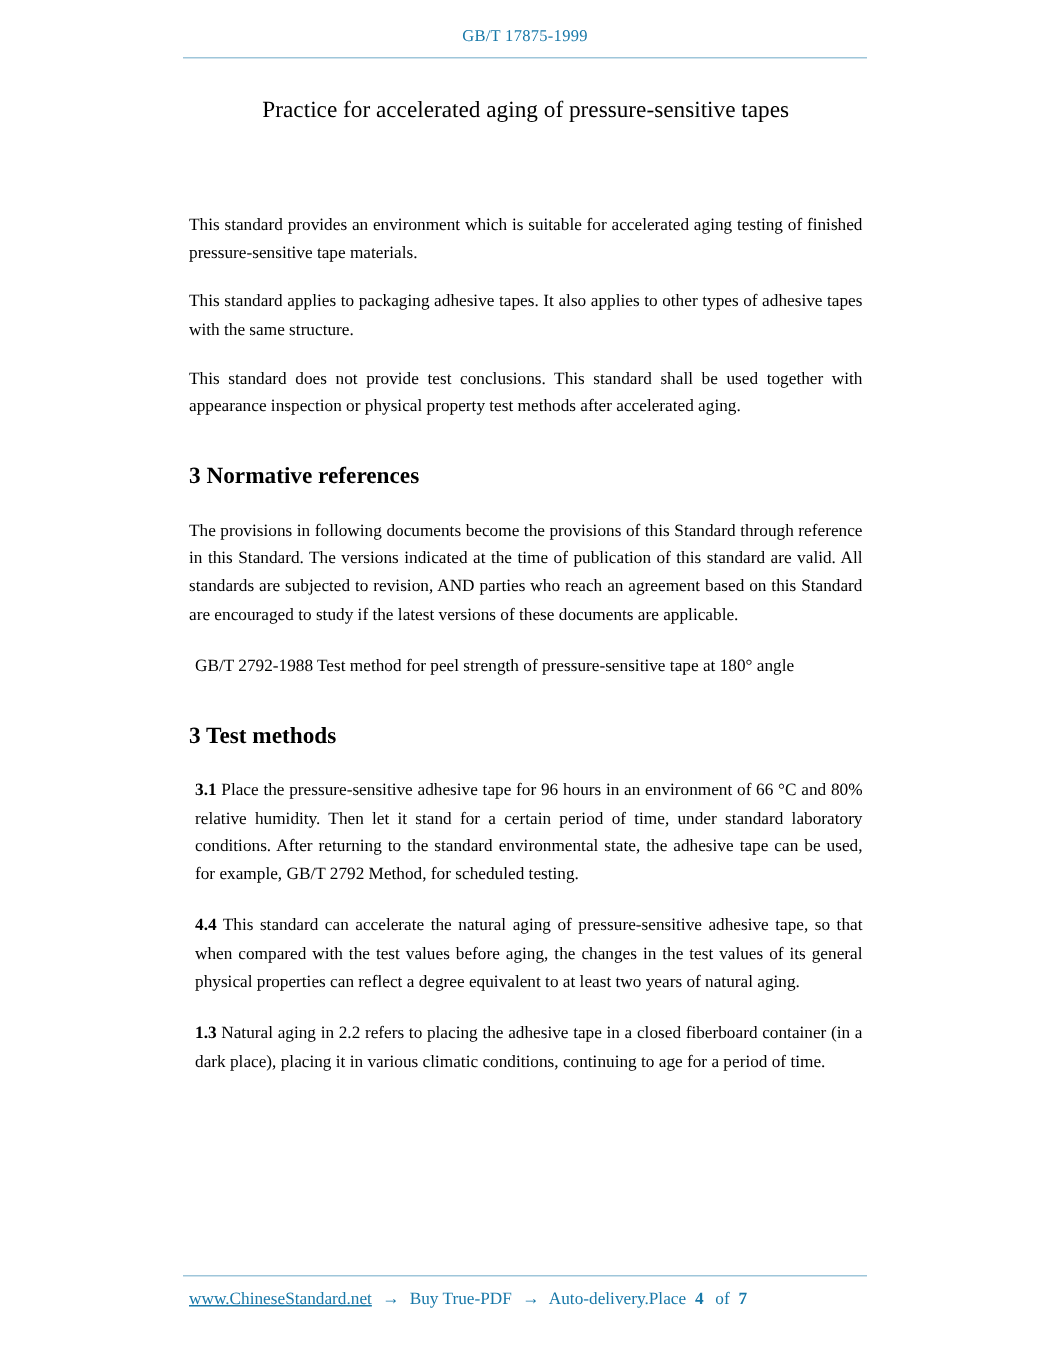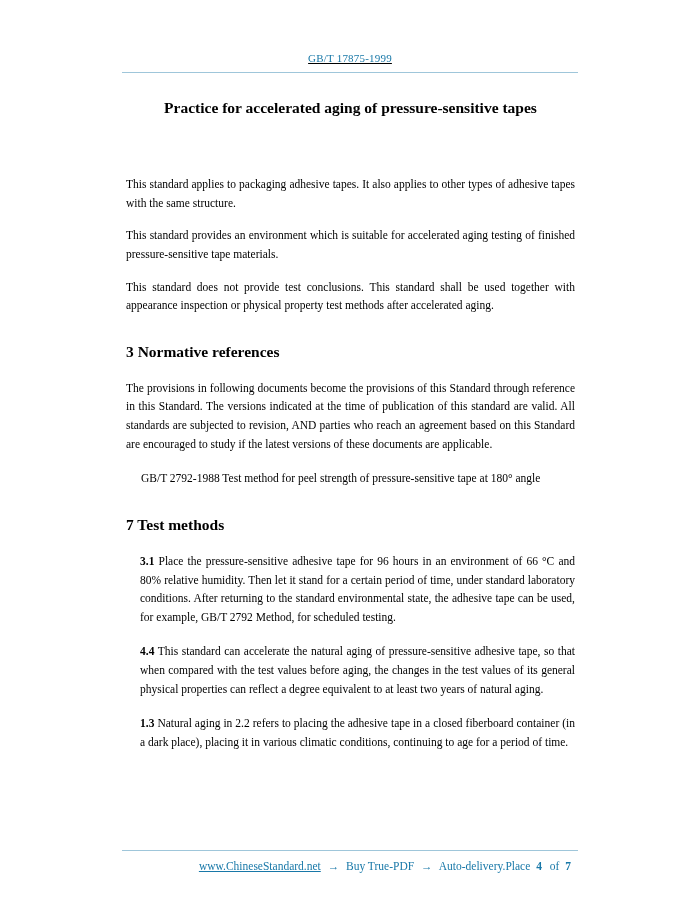--- a/index.html
+++ b/index.html
@@ -6,76 +6,76 @@
   html, body { margin: 0; padding: 0; background: #ffffff; }
   .page {
     position: relative;
     width: 700px;
     height: 906px;
     background: #ffffff;
     font-family: "Liberation Serif", serif;
     color: #000000;
     overflow: hidden;
   }
-  .page-header { padding-top: 52px; text-decoration: underline; }
+  .page-header { padding-top: 18px; }
   .standard-code {
     text-align: center;
     font-size: 11px;
     letter-spacing: 0.2px;
     color: #1878a8;
   }
   .rule {
     border: none;
     border-top: 1px solid #9fc6da;
     margin: 8px 122px 0 122px;
     height: 0;
   }
   .content {
     padding: 0 125px 0 126px;
   }
   .doc-title {
     font-size: 15.5px;
-    font-weight: bold;
+    font-weight: normal;
     text-align: center;
     margin: 26px 0 58px 0;
   }
   .section-heading {
     font-size: 15.5px;
     font-weight: bold;
     margin: 28px 0 18px 0;
   }
   .body-para {
     font-size: 11.5px;
     line-height: 1.62;
     text-align: justify;
     margin: 0 0 14px 0;
   }
-  .clause-para { margin: 0 0 16px 14px; font-family: Liberation Serif, serif; }
+  .clause-para { margin: 0 0 16px 4px; font-family: Liberation Serif, serif; }
   .clause-num { font-weight: bold; }
   .reference-para {
-    margin-left: 15px;
+    margin-left: 4px;
     margin-top: 16px;
     margin-bottom: 0;
     text-align: justify;
   }
   .page-footer {
     position: absolute;
     left: 122px;
     right: 122px;
     bottom: 34px;
   }
   .footer-rule {
     border: none;
     border-top: 1px solid #9fc6da;
     margin: 0 0 9px 0;
     height: 0;
   }
   .footer-row {
     display: flex;
-    justify-content: flex-end;
+    justify-content: flex-start;
     align-items: baseline;
     font-size: 11.5px;
     color: #1878a8;
     padding: 0 4px;
   }
   .footer-link {
     text-decoration: underline;
     cursor: pointer;
     color: #1878a8;
   }
@@ -90,29 +90,29 @@
 
   <div class="page-header">
     <div class="standard-code">GB/T 17875-1999</div>
     <hr class="rule">
   </div>
 
   <div class="content">
 
     <div class="doc-title">Practice for accelerated aging of pressure-sensitive tapes</div>
 
+    <p class="body-para">This standard provides an environment which is suitable for accelerated aging testing of finished pressure-sensitive tape materials.</p>
     <p class="body-para">This standard applies to packaging adhesive tapes. It also applies to other types of adhesive tapes with the same structure.</p>
-    <p class="body-para">This standard provides an environment which is suitable for accelerated aging testing of finished pressure-sensitive tape materials.</p>
     <p class="body-para">This standard does not provide test conclusions. This standard shall be used together with appearance inspection or physical property test methods after accelerated aging.</p>
 
     <div class="section-heading">3 Normative references</div>
     <p class="body-para">The provisions in following documents become the provisions of this Standard through reference in this Standard. The versions indicated at the time of publication of this standard are valid. All standards are subjected to revision, AND parties who reach an agreement based on this Standard are encouraged to study if the latest versions of these documents are applicable.</p>
     <p class="body-para reference-para">GB/T 2792-1988 Test method for peel strength of pressure-sensitive tape at 180° angle</p>
 
-    <div class="section-heading">7 Test methods</div>
+    <div class="section-heading">3 Test methods</div>
 
     <p class="body-para clause-para"><b class="clause-num">3.1</b> <span>Place the pressure-sensitive adhesive tape for 96 hours in an environment of 66 °C and 80% relative humidity. Then let it stand for a certain period of time, under standard laboratory conditions. After returning to the standard environmental state, the adhesive tape can be used, for example, GB/T 2792 Method, for scheduled testing.</span></p>
 
     <p class="body-para clause-para"><b class="clause-num">4.4</b> <span>This standard can accelerate the natural aging of pressure-sensitive adhesive tape, so that when compared with the test values before aging, the changes in the test values of its general physical properties can reflect a degree equivalent to at least two years of natural aging.</span></p>
 
     <p class="body-para clause-para"><b class="clause-num">1.3</b> <span>Natural aging in 2.2 refers to placing the adhesive tape in a closed fiberboard container (in a dark place), placing it in various climatic conditions, continuing to age for a period of time.</span></p>
 
   </div>
 
   <div class="page-footer">

